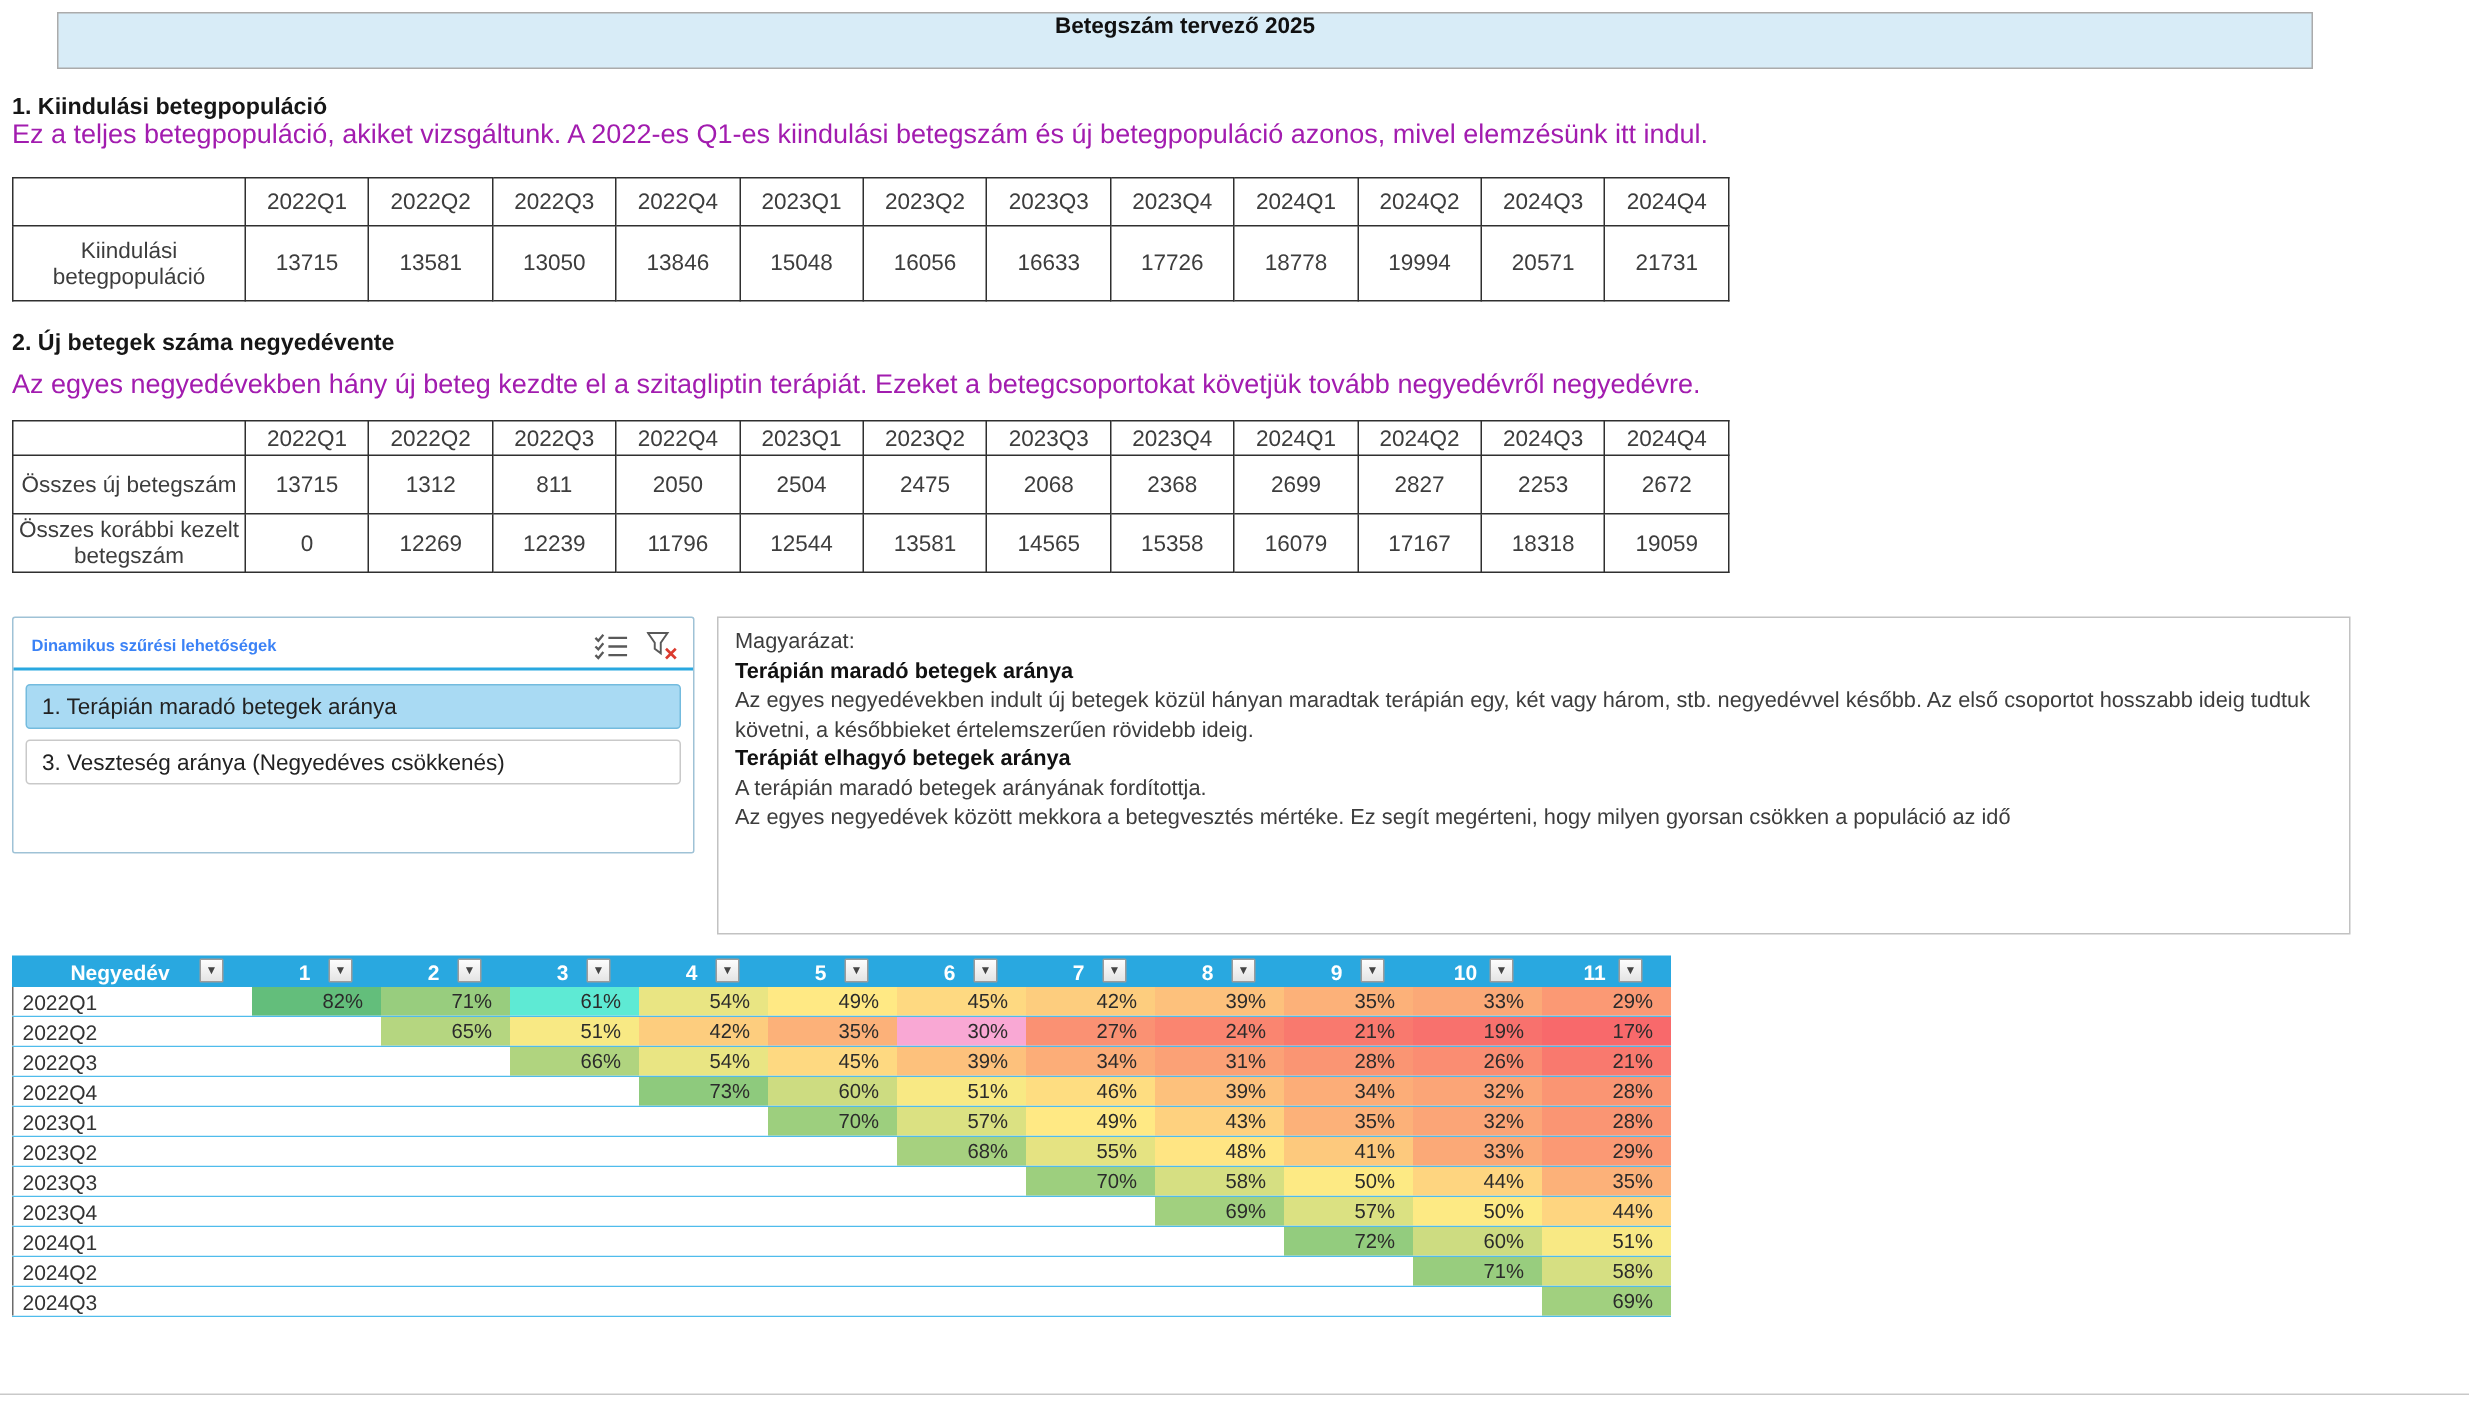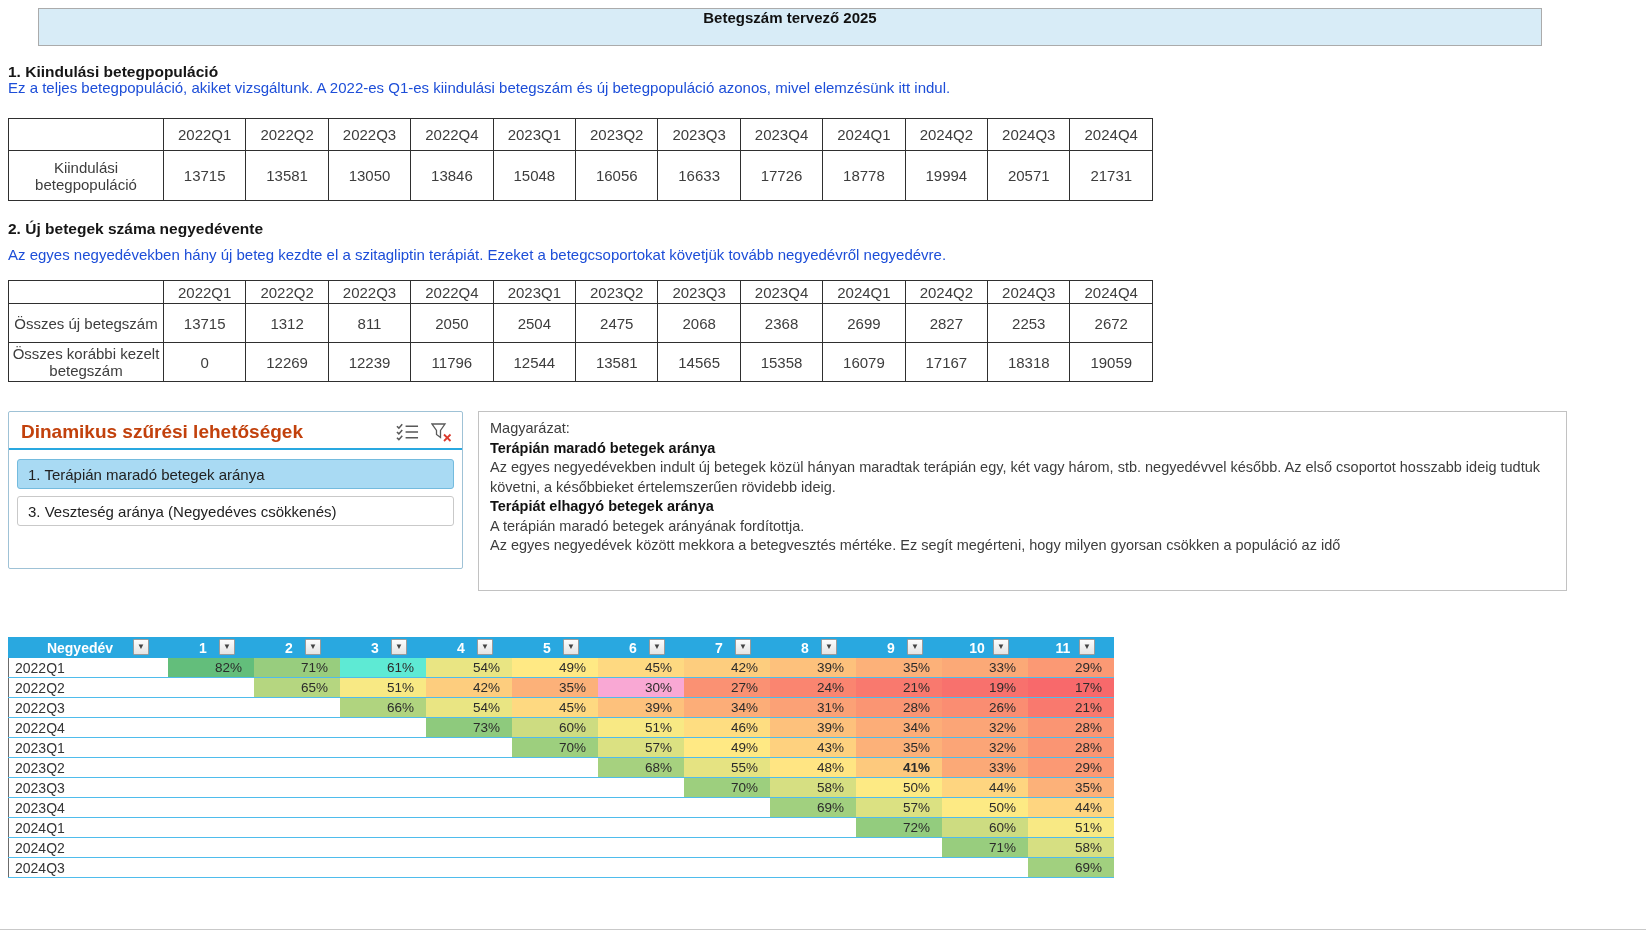--- a/index.html
+++ b/index.html
@@ -12,52 +12,52 @@
 
   
   .header-bar{
     left:38px;top:8px;width:1502px;height:36px;
     background:#D8ECF7;border:1px solid #ABABAB;
     display:flex;align-items:flex-start;justify-content:center;
   }
   .header-bar span{font-weight:bold;font-size:15px;color:#111;}
 
   .heading{font-weight:bold;font-size:15.5px;color:#161616;}
-  .desc{font-size:15px;color:#1d4ed8;white-space:nowrap;}
+  .desc{font-size:18px;color:#a21caf;white-space:nowrap;}
 
   
   table.data-table{border-collapse:collapse;table-layout:fixed;width:1145px;background:#fff;}
   table.data-table th,table.data-table td{
     border:1px solid #2f2f2f;text-align:center;vertical-align:middle;
     font-weight:normal;font-size:15px;color:#3d3d3d;padding:0 2px;
   }
   table.data-table .lblcol{width:150px;}
   .t1 thead tr{height:32px;} .t1 tbody tr{height:50px;}
   .t2 thead tr{height:23px;} .t2 tbody tr{height:39px;}
 
   
   .slicer{
     left:8px;top:411px;width:455px;height:158px;box-sizing:border-box;
     border:1px solid #9FC2D6;background:#fff;border-radius:2px;
   }
   .slicer-head{display:flex;align-items:center;padding:9px 10px 5px 12px;border-bottom:2px solid #29A8E0;}
-  .slicer-title{font-weight:bold;font-size:19px;color:#c2410c;flex:1;}
+  .slicer-title{font-weight:bold;font-size:11px;color:#3b82f6;flex:1;}
   .slicer-icons{display:flex;align-items:center;}
   .slicer-icons svg{margin-left:12px;cursor:pointer;}
   .slicer-items{padding:9px 8px 0 8px;}
   .slicer-item{
     height:28px;border-radius:3px;border:1px solid #C9C9C9;background:#fff;
     display:flex;align-items:center;padding-left:10px;font-size:15px;
     margin-bottom:7px;color:#222;cursor:pointer;
   }
   .slicer-item.selected{background:#A9DAF3;border-color:#74BBDE;}
 
   
   .explain{
-    left:478px;top:411px;width:1089px;height:180px;box-sizing:border-box;
+    left:478px;top:411px;width:1089px;height:212px;box-sizing:border-box;
     border:1px solid #C2C2C2;padding:7px 11px;overflow:hidden;
     font-size:14.5px;line-height:19.5px;color:#3d3d3d;
   }
   .explain .bold{font-weight:bold;color:#111;}
 
   
   .heatmap{left:8px;top:637px;}
   .hm-header{display:flex;background:#29A8E0;height:21px;}
   .hm-hcell{
     position:relative;display:flex;align-items:center;justify-content:center;
@@ -347,21 +347,21 @@
       <div class="hm-row">
         <div class="hm-label">2023Q2</div>
         <div class="hm-cell"></div>
         <div class="hm-cell"></div>
         <div class="hm-cell"></div>
         <div class="hm-cell"></div>
         <div class="hm-cell"></div>
         <div class="hm-cell" style="background: rgb(166, 209, 127);">68%</div>
         <div class="hm-cell" style="background: rgb(229, 227, 130);">55%</div>
         <div class="hm-cell" style="background: rgb(255, 229, 131);">48%</div>
-        <div class="hm-cell" style="background: rgb(253, 201, 125); font-weight: bold;">41%</div>
+        <div class="hm-cell" style="background: rgb(253, 201, 125);">41%</div>
         <div class="hm-cell" style="background: rgb(251, 169, 119);">33%</div>
         <div class="hm-cell" style="background: rgb(251, 153, 116);">29%</div>
       </div>
       <div class="hm-row">
         <div class="hm-label">2023Q3</div>
         <div class="hm-cell"></div>
         <div class="hm-cell"></div>
         <div class="hm-cell"></div>
         <div class="hm-cell"></div>
         <div class="hm-cell"></div>

